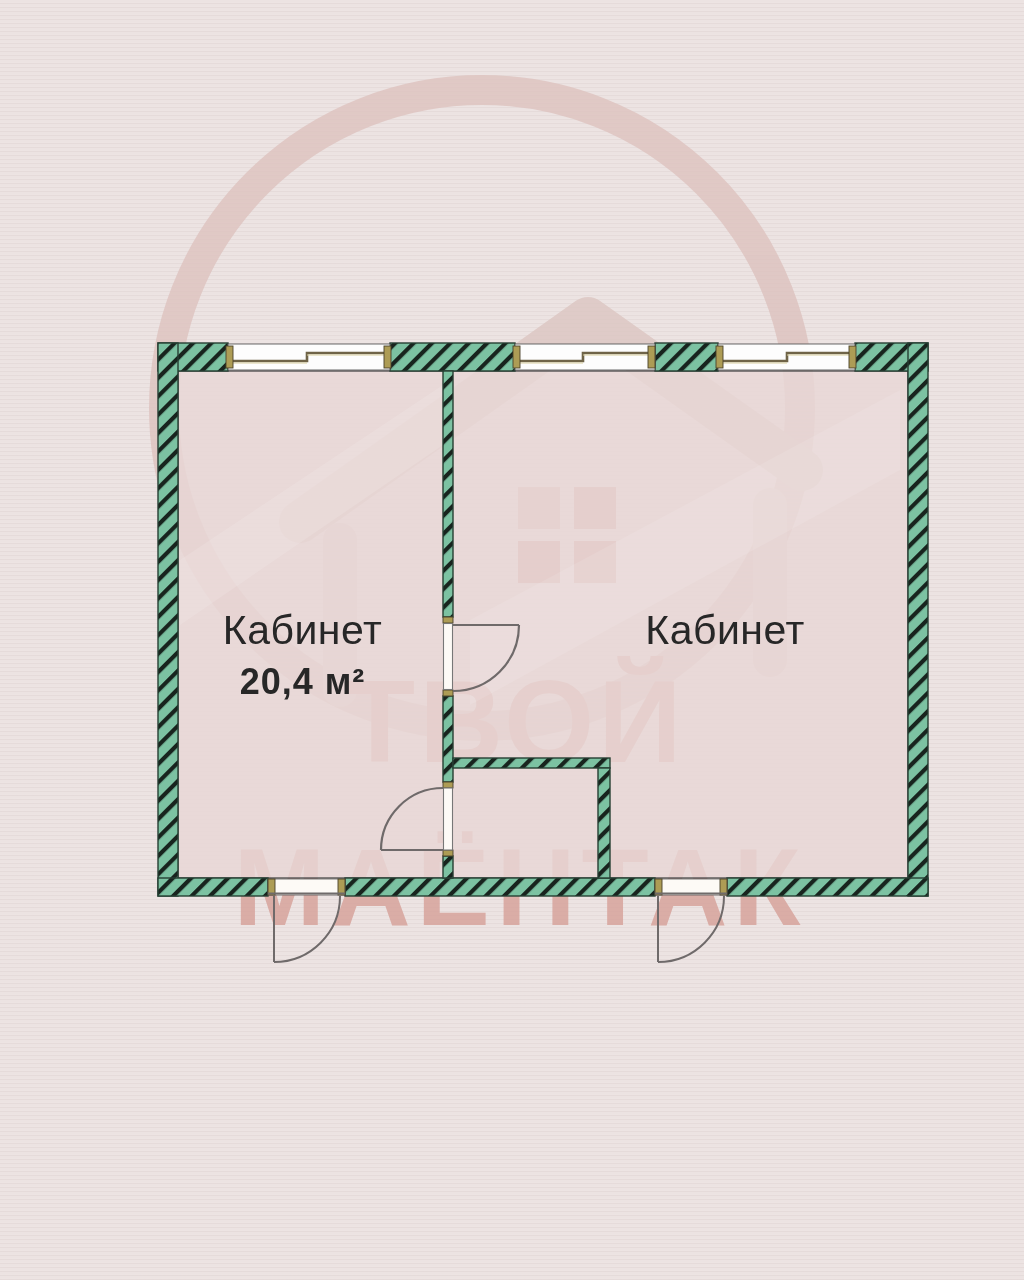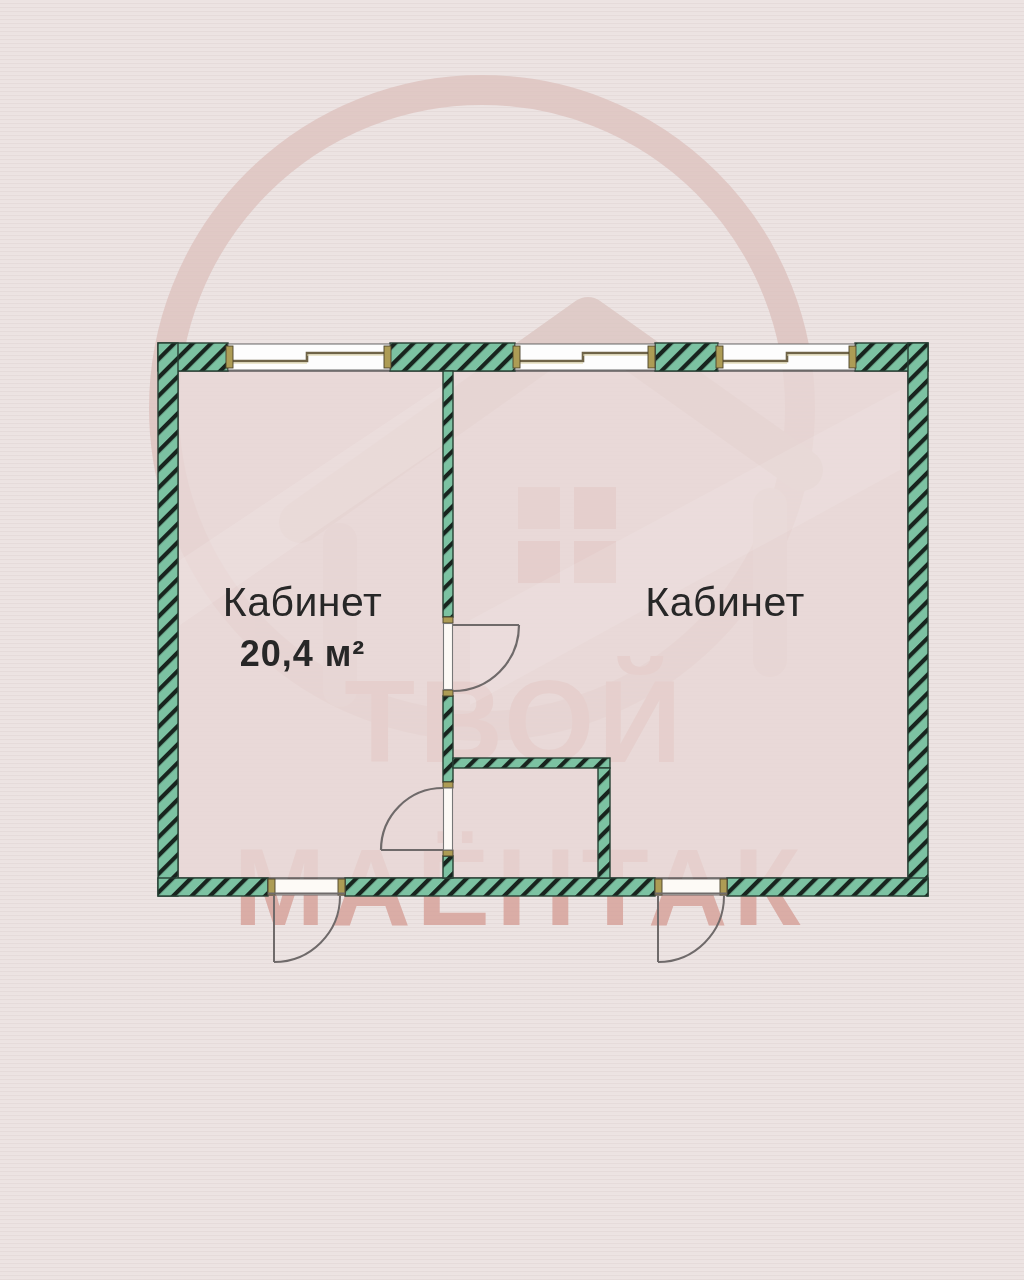--- a/index.html
+++ b/index.html
@@ -17,20 +17,21 @@
         rgba(255,255,255,0.05) 1px, rgba(255,255,255,0.05) 2px,
         rgba(0,0,0,0) 2px, rgba(0,0,0,0) 4px),
       #ece3e2;
   }
   .layer{position:absolute;left:0;top:0;width:1024px;height:1280px;}
   .room-label{
     position:absolute;
     text-align:center;
     color:#272727;
     z-index:30;
+    margin-top:28px;
   }
   .room-label .rname{
     font-size:41px;
     letter-spacing:0.5px;
     line-height:1.05;
   }
   .room-label .rarea{
     font-size:36px;
     margin-top:9px;
     letter-spacing:1px;

